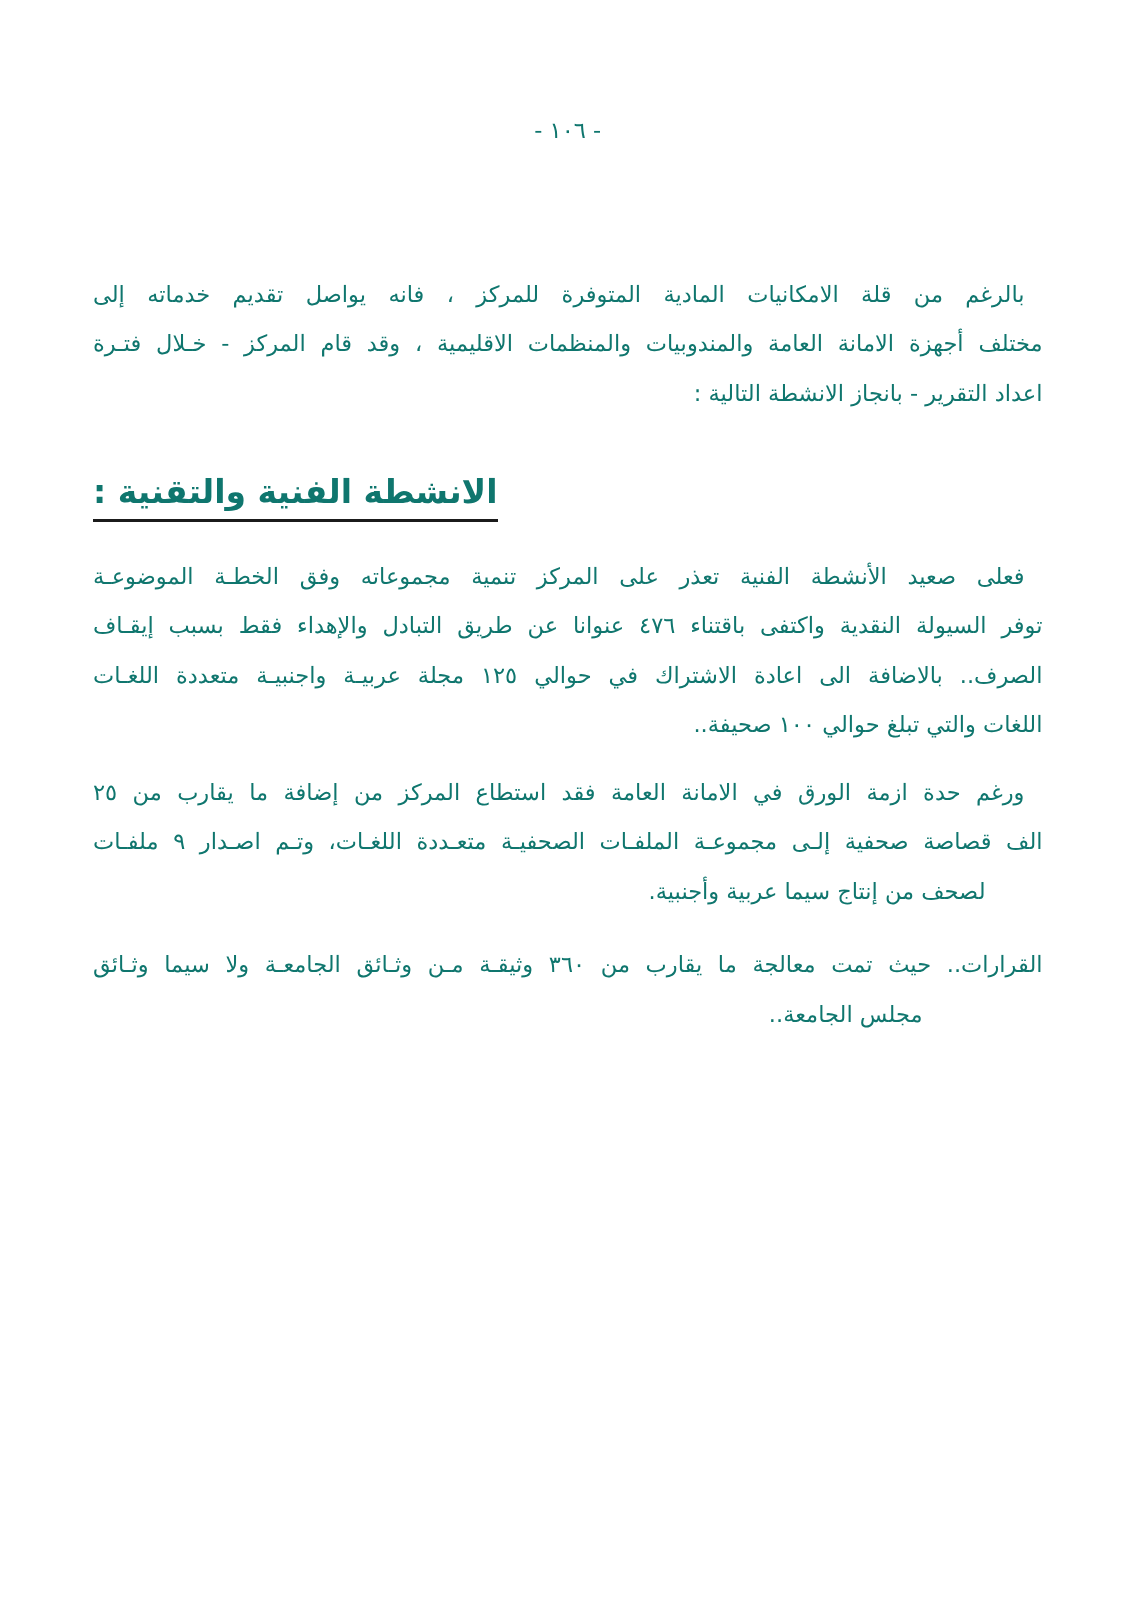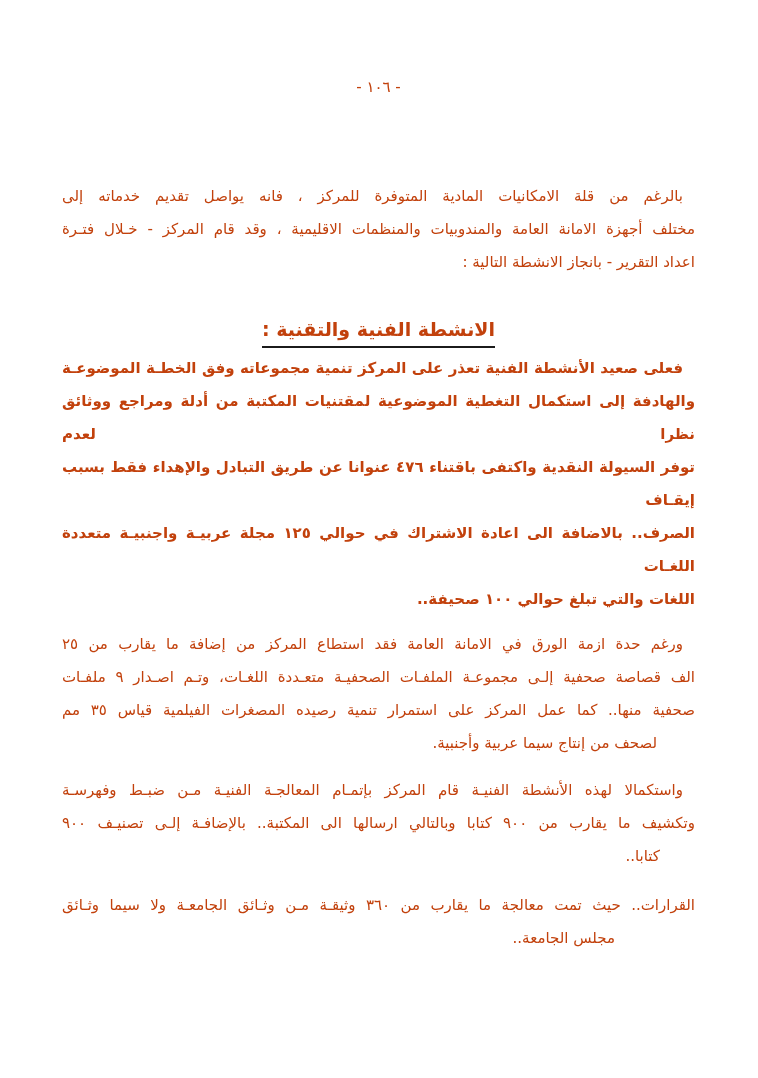--- a/index.html
+++ b/index.html
@@ -3,21 +3,21 @@
 <meta charset="utf-8">
 <style>
   html, body { margin: 0; padding: 0; background: #ffffff; }
   .page {
     position: relative;
     width: 758px;
     height: 1078px;
     background: #ffffff;
     overflow: hidden;
     font-family: "DejaVu Sans", sans-serif;
-    color: #c2410c;
+    color: #0f766e;
     margin: 0 auto;
   }
   .content {
     position: absolute;
     inset: 0;
     padding: 0 63px 0 62px;
     direction: rtl;
     box-sizing: border-box;
   }
   .page-number {
@@ -38,31 +38,31 @@
     white-space: normal;
   }
   .line.first { padding-right: 12px; }
   .line.last  { text-align: center; text-align-last: right; }
   .ind-38 { padding-right: 38px; }
   .ind-35 { padding-right: 35px; }
   .ind-80 { padding-right: 80px; }
   #p1 { margin-top: 84px; }
   .heading {
     margin-top: 38px;
-    text-align: center;
-    font-size: 19px;
+    text-align: left;
+    font-size: 22px;
     font-weight: bold;
     line-height: 24px;
   }
   .heading .underlined {
     display: inline-block;
     border-bottom: 2px solid #1b1b1b;
     padding-bottom: 5px;
   }
-  #p2 { margin-top: 4px; font-weight: bold; }
+  #p2 { margin-top: 20px; }
   #p3 { margin-top: 12px; }
   #p4 { margin-top: 14px; }
   #p5 { margin-top: 16px; }
 </style>
 </head>
 <body>
 
 <div class="page">
   <div class="content">
 
@@ -73,38 +73,31 @@
       <div class="line">مختلف أجهزة الامانة العامة والمندوبيات والمنظمات الاقليمية ، وقد قام المركز - خـلال فتـرة</div>
       <div class="line last">اعداد التقرير -  بانجاز الانشطة التالية :</div>
     </div>
 
     <div class="heading">
       <span class="underlined">الانشطة الفنية والتقنية :</span>
     </div>
 
     <div class="para" id="p2">
       <div class="line first">فعلى صعيد الأنشطة الفنية تعذر على المركز تنمية مجموعاته وفق الخطـة الموضوعـة</div>
-      <div class="line">والهادفة إلى استكمال التغطية الموضوعية لمقتنيات المكتبة من أدلة ومراجع ووثائق  نظرا لعدم</div>
       <div class="line">توفر السيولة النقدية واكتفى باقتناء  ٤٧٦ عنوانا عن طريق التبادل والإهداء  فقط بسبب إيقـاف</div>
       <div class="line">الصرف.. بالاضافة الى اعادة الاشتراك في حوالي ١٢٥ مجلة  عربيـة واجنبيـة متعددة اللغـات</div>
       <div class="line last">اللغات والتي تبلغ حوالي ١٠٠ صحيفة..</div>
     </div>
 
     <div class="para" id="p3">
       <div class="line first">ورغم حدة ازمة الورق في الامانة العامة فقد استطاع المركز من إضافة ما يقارب من  ٢٥</div>
       <div class="line">الف قصاصة صحفية  إلـى مجموعـة الملفـات الصحفيـة متعـددة اللغـات، وتـم اصـدار ٩ ملفـات</div>
-      <div class="line">صحفية منها.. كما عمل المركز على استمرار تنمية رصيده المصغرات الفيلمية  قياس ٣٥  مم</div>
       <div class="line last ind-38">لصحف من إنتاج سيما عربية وأجنبية.</div>
     </div>
 
-    <div class="para" id="p4">
-      <div class="line first">واستكمالا لهذه الأنشطة الفنيـة  قام المركز بإتمـام المعالجـة الفنيـة مـن ضبـط وفهرسـة</div>
-      <div class="line">وتكشيف ما يقارب من ٩٠٠ كتابا وبالتالي ارسالها الى المكتبة..  بالإضافـة إلـى تصنيـف  ٩٠٠</div>
-      <div class="line last ind-35">كتابا..</div>
-    </div>
 
     <div class="para" id="p5">
       <div class="line">القرارات.. حيث تمت معالجة ما يقارب  من ٣٦٠ وثيقـة مـن وثـائق الجامعـة ولا سيما وثـائق</div>
       <div class="line last ind-80">مجلس الجامعة..</div>
     </div>
 
   </div>
 </div>
 
 </body></html>

